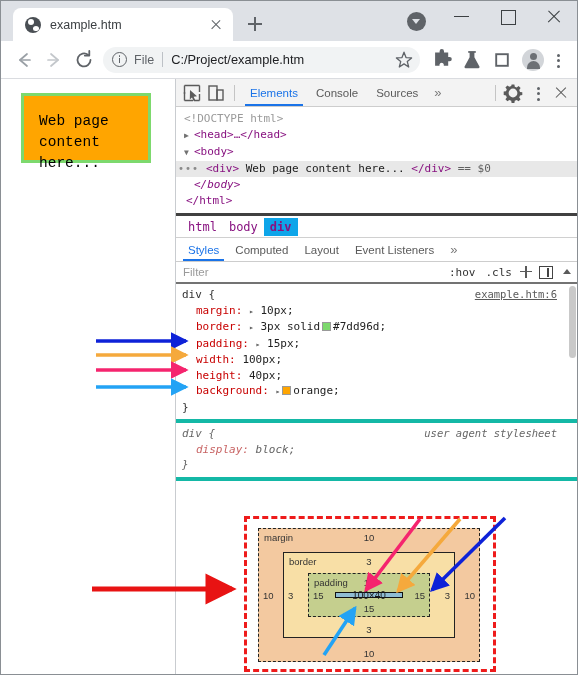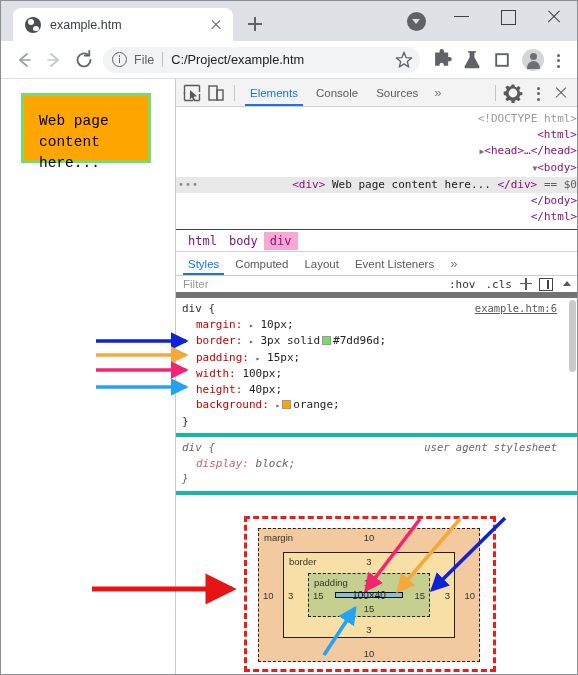--- a/index.html
+++ b/index.html
@@ -204,62 +204,61 @@
     width:14px; height:1.3px; background:#5a5a5a;
   }
   .dtclose::before{transform:rotate(45deg);} .dtclose::after{transform:rotate(-45deg);}
 
   
   .domtree {
     flex:0 0 auto; padding:4px 0 4px 0;
     font-family:"DejaVu Sans Mono","Liberation Mono",monospace;
     font-size:11px; line-height:16px; color:#1a1a1a;
     background:#ffffff; position:relative;
-    border-bottom:1px solid #404040;
-    text-align:right;
+    border-bottom:3px solid #404040;
   }
   .dl { padding-left:8px; white-space:nowrap; position:relative; }
   .dl.sel { background:#e8e8e8; }
   .tagc { color:#881280; }
   .greyc { color:#9a9a9a; }
   .dimc { color:#5f5f5f; }
   .twist { display:inline-block; width:10px; color:#727272; font-size:8px; }
   .dots {
     position:absolute; left:2px; color:#8a8a8a; letter-spacing:1px; font-size:10px;
   }
 
   
   .crumbs {
     height:22px; display:flex; align-items:center;
     font-family:"DejaVu Sans Mono","Liberation Mono",monospace;
     font-size:12px; flex:0 0 auto; background:#fff;
     border-bottom:1px solid #d0d0d0; padding-left:6px;
   }
   .crumb { padding:2px 6px; color:#881280; cursor:pointer; }
-  .crumb.active { background:#f9a8d4; }
+  .crumb.active { background:#0ea5e9;font-weight:bold; }
 
   
   .styletabs {
     height:24px; display:flex; align-items:stretch;
     border-bottom:1px solid #cdcdcd; flex:0 0 auto; background:#fff;
     padding-left:4px;
   }
   .stab {
     padding:0 8px; font-size:11.5px; color:#5a5a5a;
     display:flex; align-items:center; cursor:pointer; position:relative;
   }
   .stab.active { color:#1a73e8; }
   .stab.active::after {
     content:""; position:absolute; left:3px; right:3px; bottom:0; height:2px; background:#1a73e8;
   }
 
   
   .filterrow {
     height:22px; display:flex; align-items:center;
-    border-bottom:6px solid #737373; flex:0 0 auto;
+    border-bottom:2px solid #737373; flex:0 0 auto;
     background:#fff; padding-left:7px;
   }
   .filterinput {
     flex:1; font-size:11.5px; color:#9a9a9a;
     font-family:"Liberation Sans",sans-serif;
   }
   .hovbtn, .clsbtn {
     font-family:"DejaVu Sans Mono","Liberation Mono",monospace;
     font-size:11px; color:#333; padding:0 5px; cursor:pointer;
   }
@@ -472,32 +471,29 @@
             </div>
           <div class="dtclose"></div>
         </div>
       </div>
 
       <div class="domtree">
         <div class="dl">
           <span class="greyc">&lt;!DOCTYPE html&gt;</span>
         </div>
         <div class="dl">
-          <span class="tagc">&lt;html&gt;</span>
-        </div>
-        <div class="dl">
           <span class="twist">▶</span><span class="tagc">&lt;head&gt;…&lt;/head&gt;</span>
         </div>
         <div class="dl">
           <span class="twist">▼</span><span class="tagc">&lt;body&gt;</span>
         </div>
         <div class="dl sel" style="padding-left:30px;">
           <span class="dots">•••</span><span class="tagc">&lt;div&gt;</span><span>&nbsp;</span><span>Web page content here...</span><span>&nbsp;</span><span class="tagc">&lt;/div&gt;</span><span>&nbsp;</span><span class="dimc">== $0</span>
         </div>
-        <div class="dl" style="padding-left:18px;">
+        <div class="dl" style="padding-left:18px;font-style:italic;">
           <span class="tagc">&lt;/body&gt;</span>
         </div>
         <div class="dl" style="padding-left:10px;">
           <span class="tagc">&lt;/html&gt;</span>
         </div>
       </div>
 
       <div class="crumbs">
         <span class="crumb">html</span>
         <span class="crumb">body</span>

